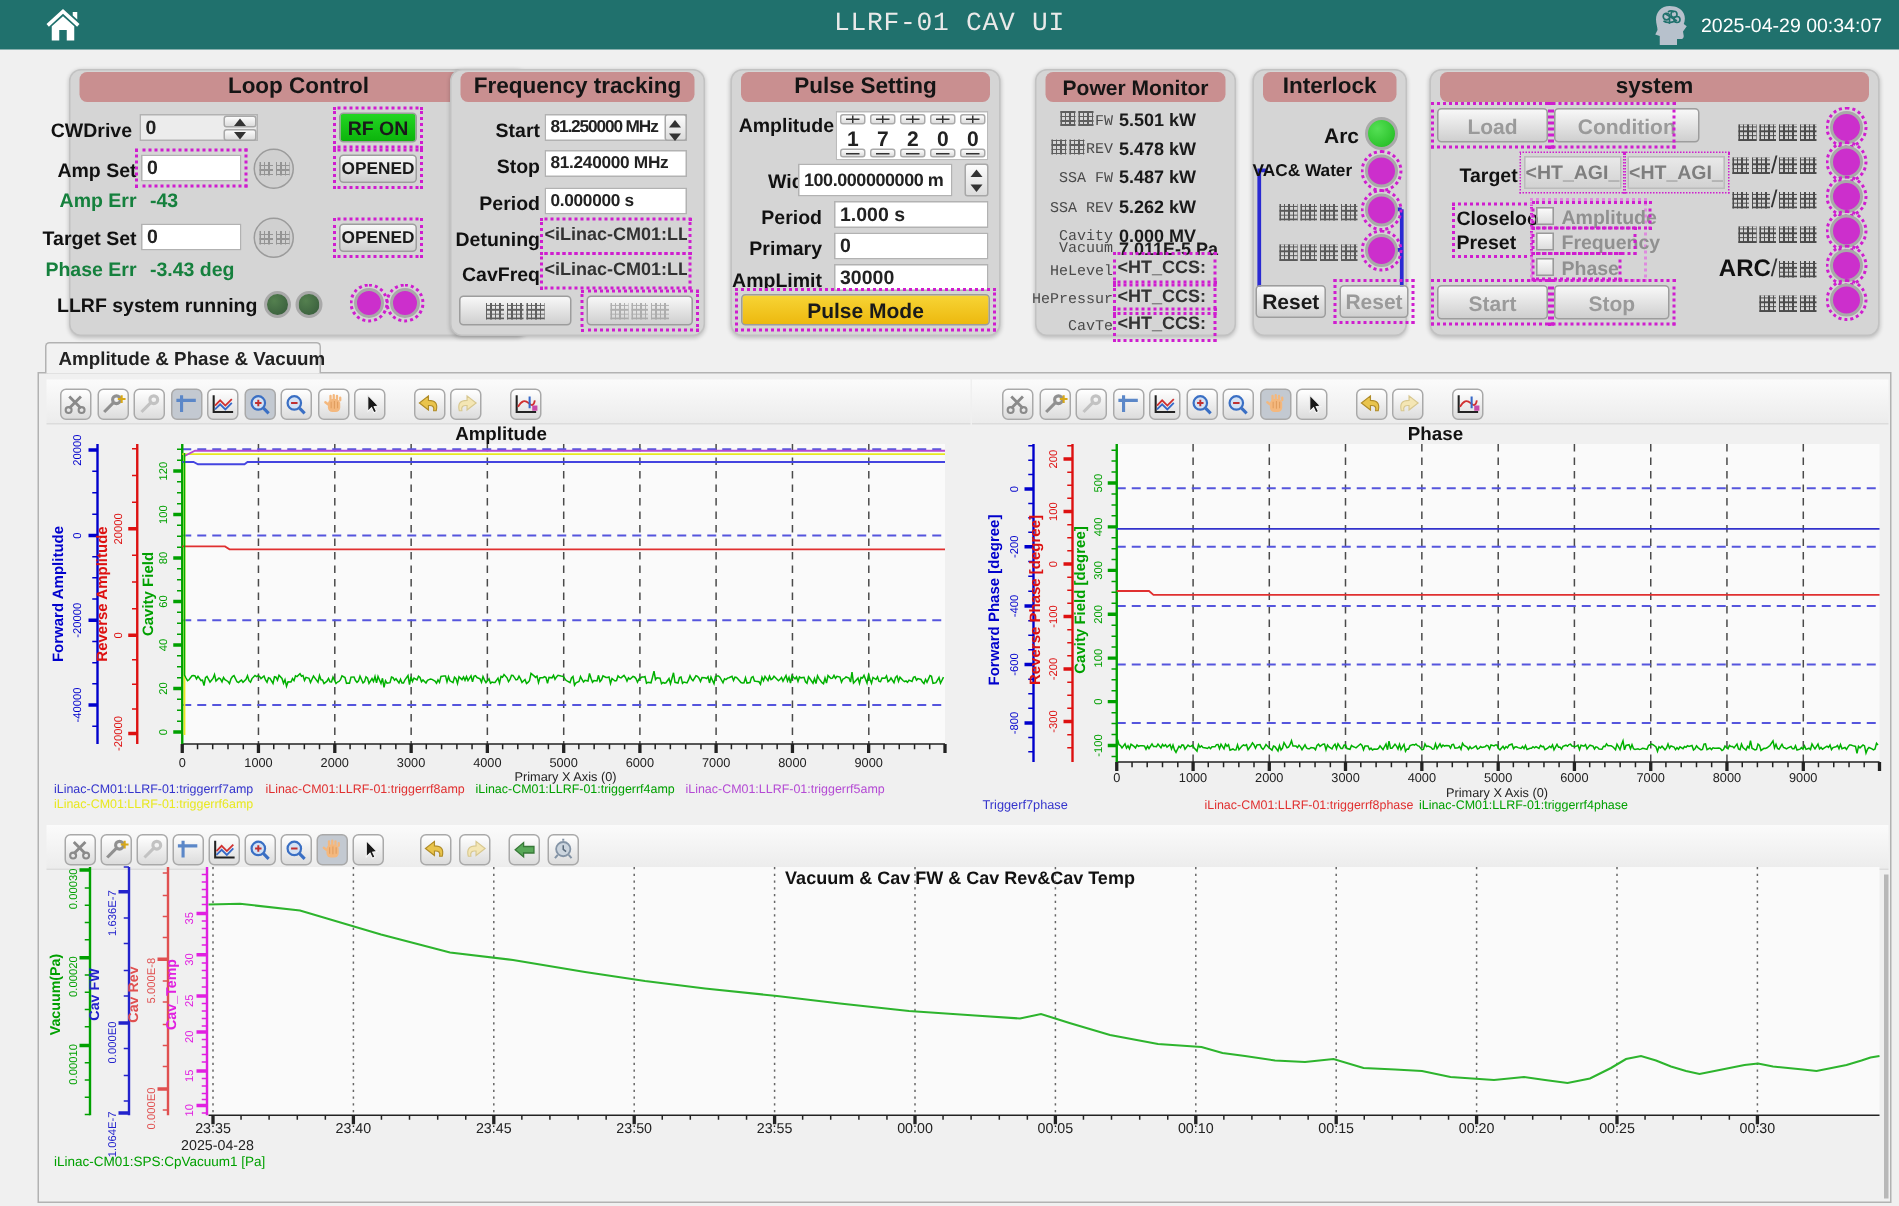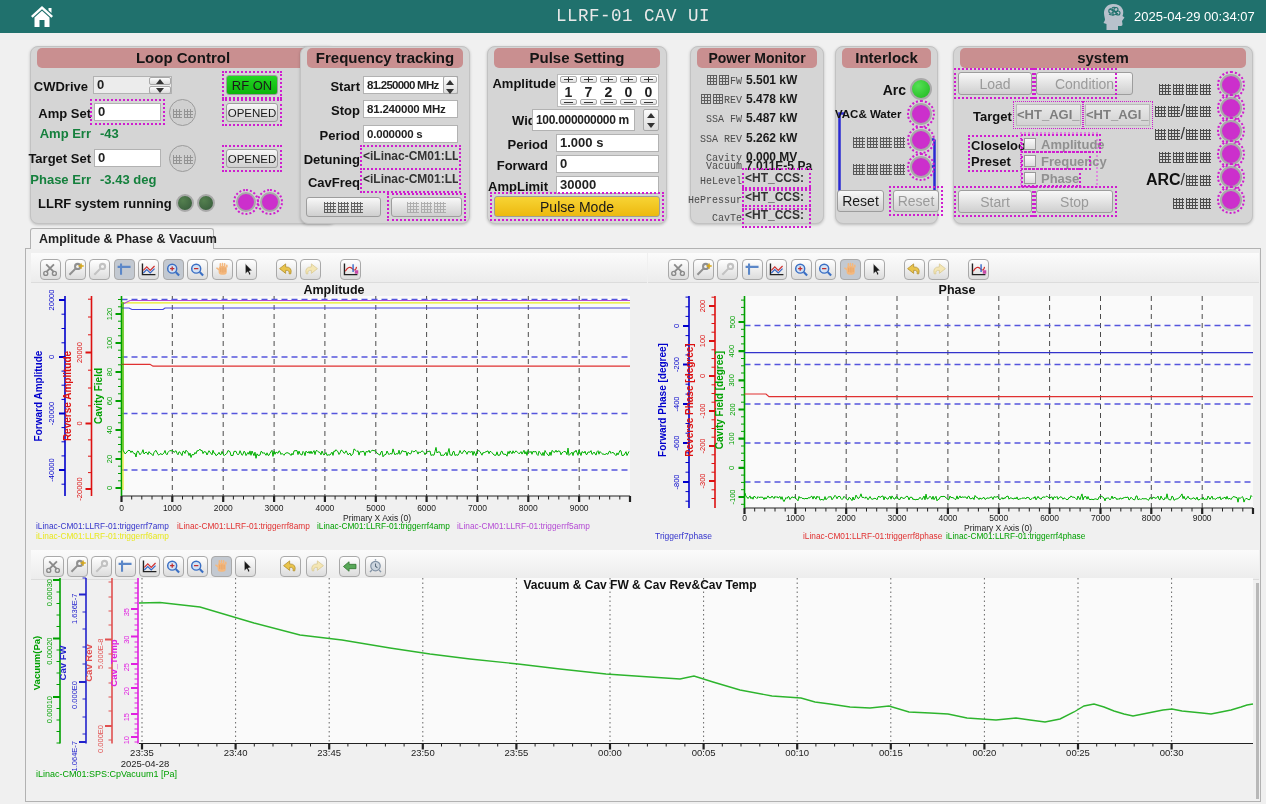--- a/index.html
+++ b/index.html
@@ -2,21 +2,21 @@
 <html><head><meta charset="utf-8"><style>
 *{margin:0;padding:0;box-sizing:border-box}
 html,body{width:1266px;height:804px;background:#f0f0f0;font-family:"Liberation Sans",sans-serif;position:relative;overflow:hidden}
 .a{position:absolute}
 .panel{position:absolute;top:46px;height:178px;background:#d5d5d5;border:1px solid #c2c2c2;border-radius:8px;box-shadow:0 1px 3px rgba(0,0,0,.22)}
 .hdr{position:absolute;left:6px;right:6px;top:1px;height:20px;background:#c98f90;border-radius:5px;text-align:center;font-weight:bold;font-size:15px;color:#151515;line-height:20px}
 .lbl{position:absolute;font-weight:bold;font-size:13px;color:#111;white-space:nowrap}
 .gry{color:#15803d;font-weight:bold}
 .inp{position:absolute;background:#fff;border:1px solid #b2b2b2;font-weight:bold;font-size:13px;color:#222;padding:0 3px;white-space:nowrap;overflow:hidden;line-height:16px}
 .dash{position:absolute;border:2px dotted #cf1dcf;pointer-events:none}
-.btn{position:absolute;background:linear-gradient(#f8f8f8,#cfcfcf);border:1px solid #9d9d9d;border-radius:3px;text-align:center;font-weight:normal;font-size:13px;color:#1a1a1a;overflow:hidden}
+.btn{position:absolute;background:linear-gradient(#f8f8f8,#cfcfcf);border:1px solid #9d9d9d;border-radius:3px;text-align:center;font-weight:bold;font-size:13px;color:#1a1a1a;overflow:hidden}
 .btn.dis{color:#9a9a9a}
 .led{position:absolute;border-radius:50%}
 .ring{position:absolute;border:2.5px dotted #cf1dcf;border-radius:50%}
 .c{display:inline-block;width:11.5px;height:11.5px;background:repeating-linear-gradient(0deg,currentColor 0 1px,transparent 1px 3px),repeating-linear-gradient(90deg,currentColor 0 1px,transparent 1px 3px);vertical-align:-1px;margin:0 1px;opacity:.85}
 .c.s10{width:10px;height:10px;vertical-align:-1px}
 .c.s9{width:9px;height:9px;vertical-align:0}
 .spin{position:absolute;width:15px;background:linear-gradient(#fcfcfc,#dcdcdc);border:1px solid #a8a8a8;border-radius:2px}
 .tup{position:absolute;width:0;height:0;border-left:4px solid transparent;border-right:4px solid transparent;border-bottom:5px solid #333}
 .tdn{position:absolute;width:0;height:0;border-left:4px solid transparent;border-right:4px solid transparent;border-top:5px solid #333}
 .tbtn{position:absolute;width:21px;height:21px;border:1px solid #a9a9a9;border-radius:4px;background:linear-gradient(#ffffff,#dcdcdc)}
@@ -36,21 +36,21 @@
  <path d="M13 1 C7.5 1 4 5 4 10 C4 13 5 15 5 17 L3.5 20 L6.5 21 L6.5 27 H18 L18 23 H21 C22 23 22.5 22 22.5 21 L22 18 L24.5 14.5 L22.5 13 C23.5 10.5 23.5 8 22.5 6 C21 2.8 17.5 1 13 1 Z" fill="#b7c1cc"></path>
  <g stroke="#20716d" stroke-width="1.1" fill="none">
   <circle cx="11" cy="8" r="2.2"></circle>
       <circle cx="16" cy="6.5" r="2"></circle>
       <circle cx="18" cy="10" r="2"></circle>
   <path d="M9 11 q3 2 8 0 M12 5 q2 -1.5 4 0 M13 9 l0 4 M10 6 l8 5"></path>
  </g>
 </svg>
 <div class="a" style="left:1134px;top:9px;font-weight:normal;font-size:13px;color:#fff;white-space:nowrap">2025-04-29 00:34:07</div>
 
-<div class="panel" style="left:30px;width:306px">
+<div class="panel" style="left:46px;width:306px">
  <div class="hdr">Loop Control</div>
 </div>
 <div class="lbl" style="left:20px;top:79px;width:68px;text-align:right">CWDrive</div>
 <div class="inp" style="left:93px;top:76px;width:79px;height:18px;background:#ececec">0</div>
 <div class="spin" style="left:149px;top:77px;height:8px;width:22px"></div>
 <div class="spin" style="left:149px;top:86px;height:8px;width:22px"></div>
 <div class="tup" style="left:156px;top:79px"></div>
 <div class="tdn" style="left:156px;top:88px"></div>
 <div class="btn" style="left:226px;top:75px;width:52px;height:20px;background:linear-gradient(#23d623,#0cb40c);line-height:19px">RF ON</div>
 <div class="dash" style="left:222px;top:71px;width:60px;height:28px"></div>
@@ -136,21 +136,21 @@
  <div class="a" style="left:65px;top:25.5px;width:9px;height:1.5px;background:#333"></div>
  <div class="a" style="left:85px;top:25.5px;width:9px;height:1.5px;background:#333"></div>
 </div>
 <div class="lbl" style="left:488px;top:113px;width:60px;text-align:right">Width</div>
 <div class="inp" style="left:532px;top:109px;width:103px;height:22px;line-height:20px;font-size:12px;letter-spacing:-0.3px">100.000000000 m</div>
 <div class="spin" style="left:643px;top:109px;height:22px;width:16px"></div>
 <div class="tup" style="left:647px;top:113px"></div>
 <div class="tdn" style="left:647px;top:123px"></div>
 <div class="lbl" style="left:488px;top:137px;width:60px;text-align:right">Period</div>
 <div class="inp" style="left:556px;top:134px;width:103px;height:18px">1.000 s</div>
-<div class="lbl" style="left:488px;top:158px;width:60px;text-align:right">Forward</div>
+<div class="lbl" style="left:488px;top:158px;width:60px;text-align:right">Primary</div>
 <div class="inp" style="left:556px;top:155px;width:103px;height:18px">0</div>
 <div class="lbl" style="left:488px;top:179px;width:60px;text-align:right">AmpLimit</div>
 <div class="inp" style="left:556px;top:176px;width:103px;height:18px">30000</div>
 <div class="btn" style="left:494px;top:196px;width:166px;height:21px;line-height:20px;font-size:14px;background:linear-gradient(#f7d435,#edb90f)">Pulse Mode</div>
 <div class="dash" style="left:490px;top:192px;width:174px;height:29px"></div>
 
 <div class="panel" style="left:690px;width:134px">
  <div class="hdr" style="font-size:14px">Power Monitor</div>
 </div>
 <div class="a" style="left:690px;top:72px;width:52px;font:10px 'Liberation Mono';color:#4a4a4a;text-align:right;line-height:19.2px;white-space:nowrap">

